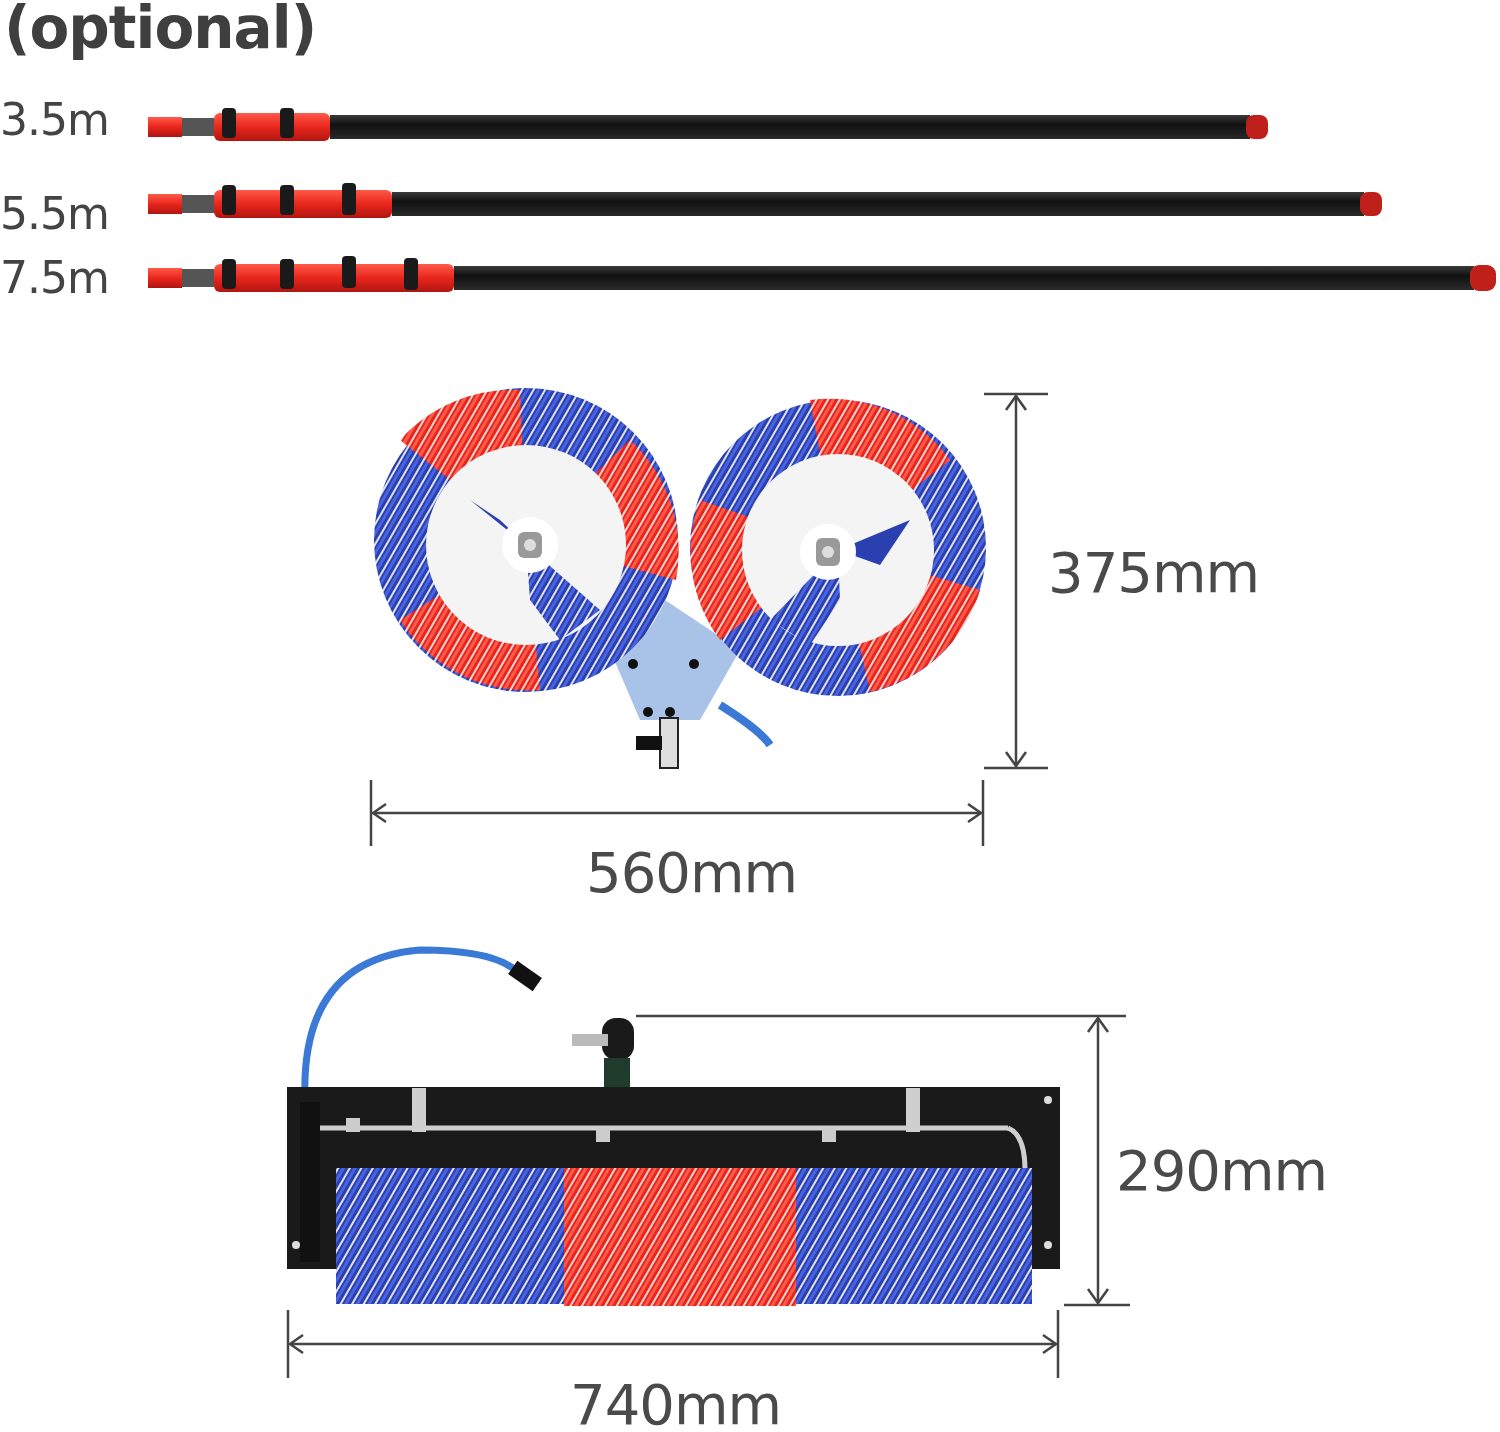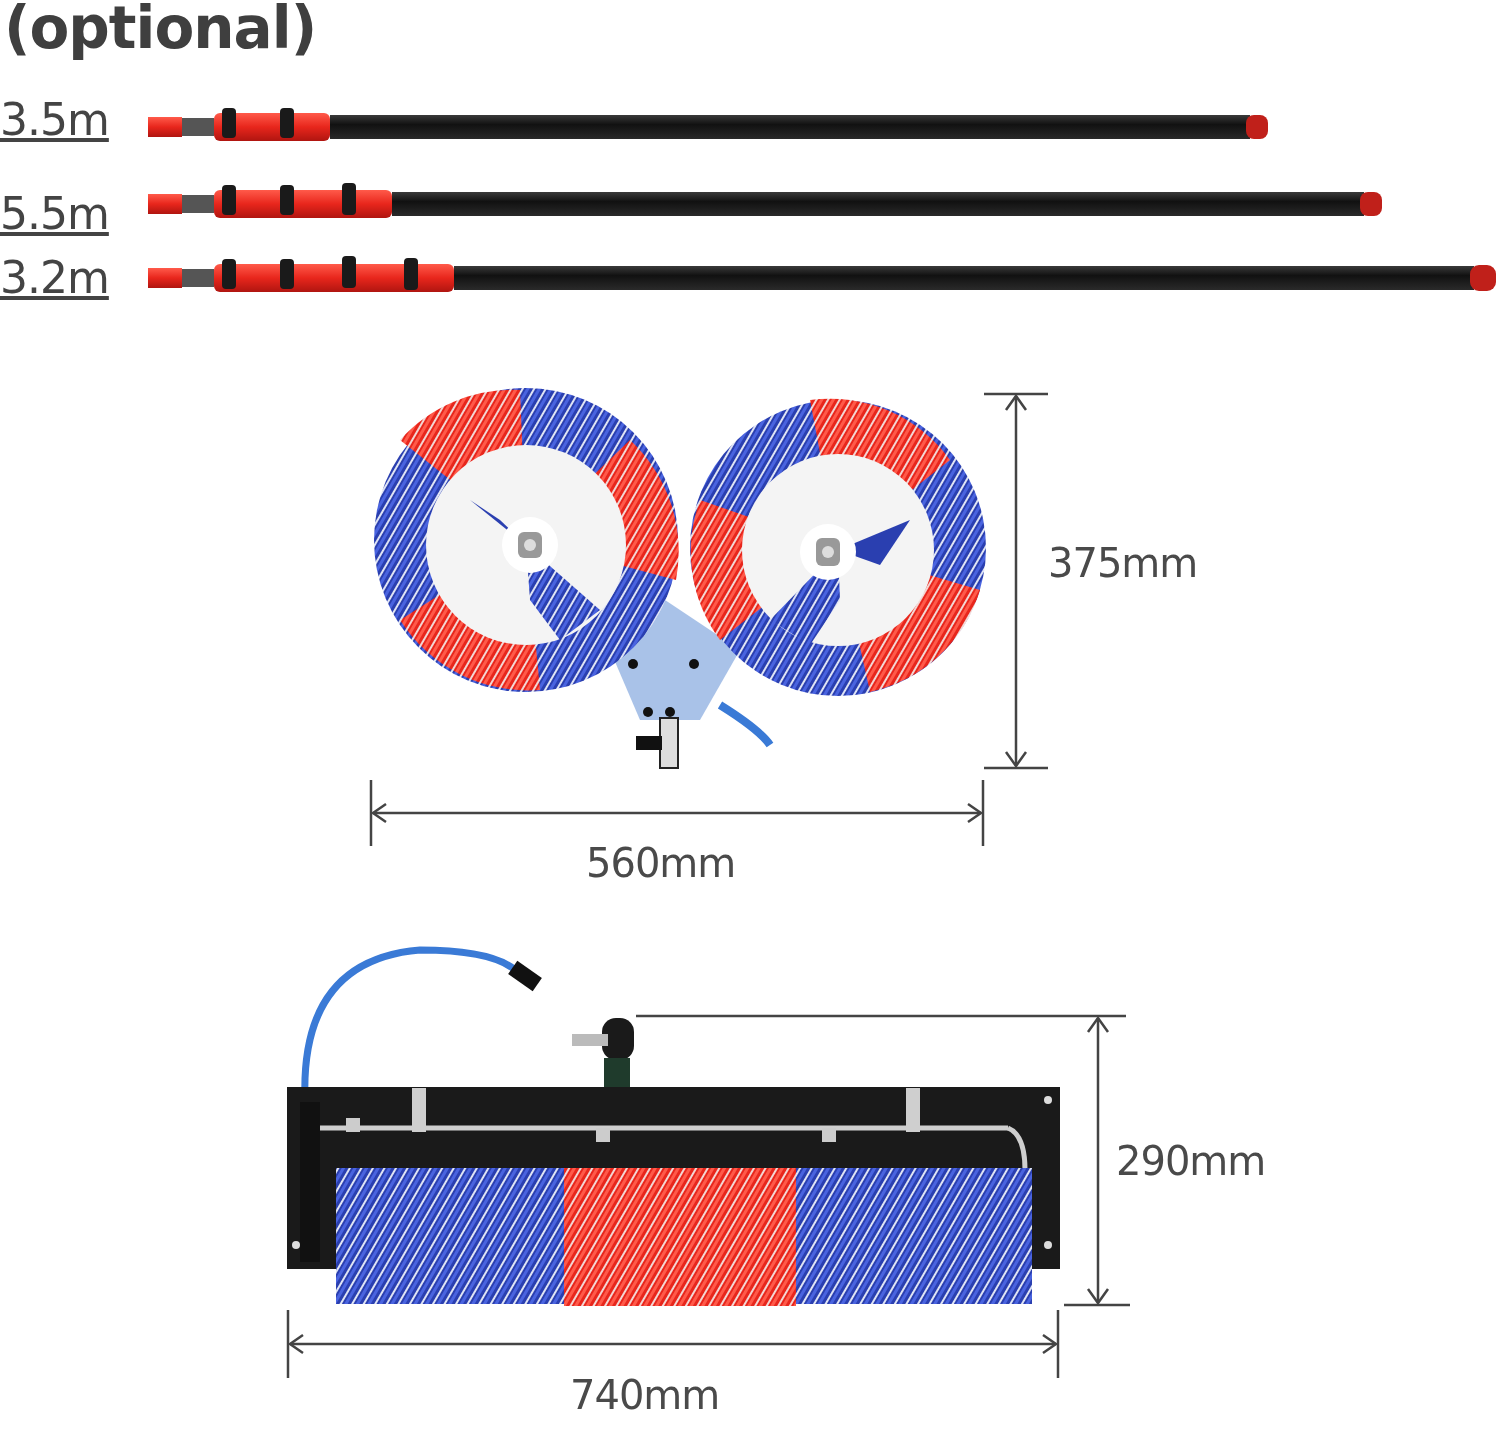--- a/index.html
+++ b/index.html
@@ -1,30 +1,30 @@
 <!DOCTYPE html>
 <html><head>
 <meta charset="utf-8">
 <style>
   html,body{margin:0;padding:0;background:#fff;}
   body{width:1500px;height:1432px;position:relative;overflow:hidden;font-family:"DejaVu Sans",sans-serif;color:#4a4a4a;}
   .abs{position:absolute;}
   .title{left:4px;top:-6px;font-size:58px;font-weight:bold;color:#3f3f3f;letter-spacing:-1px;}
-  .plabel{left:0;font-size:44px;color:#444;letter-spacing:-1px;text-decoration:underline;}
-  .dim{font-size:40px;color:#4a4a4a;letter-spacing:-1px;}
+  .plabel{left:0;font-size:44px;color:#444;letter-spacing:-1px;}
+  .dim{font-size:56px;color:#4a4a4a;letter-spacing:-1px;}
   svg{position:absolute;left:0;top:0;}
 </style>
 </head>
 <body>
 
 <div class="abs title">(optional)</div>
 
 <div class="abs plabel" style="top:94px">3.5m</div>
 <div class="abs plabel" style="top:188px">5.5m</div>
-<div class="abs plabel" style="top:252px">3.2m</div>
+<div class="abs plabel" style="top:252px">7.5m</div>
 
 <svg width="1500" height="1432">
   <defs>
     <linearGradient id="poleg" x1="0" y1="0" x2="0" y2="1">
       <stop offset="0" stop-color="#3a3a3a"></stop>
       <stop offset="0.4" stop-color="#111"></stop>
       <stop offset="1" stop-color="#2a2a2a"></stop>
     </linearGradient>
     <linearGradient id="redg" x1="0" y1="0" x2="0" y2="1">
       <stop offset="0" stop-color="#ff5a4a"></stop>

